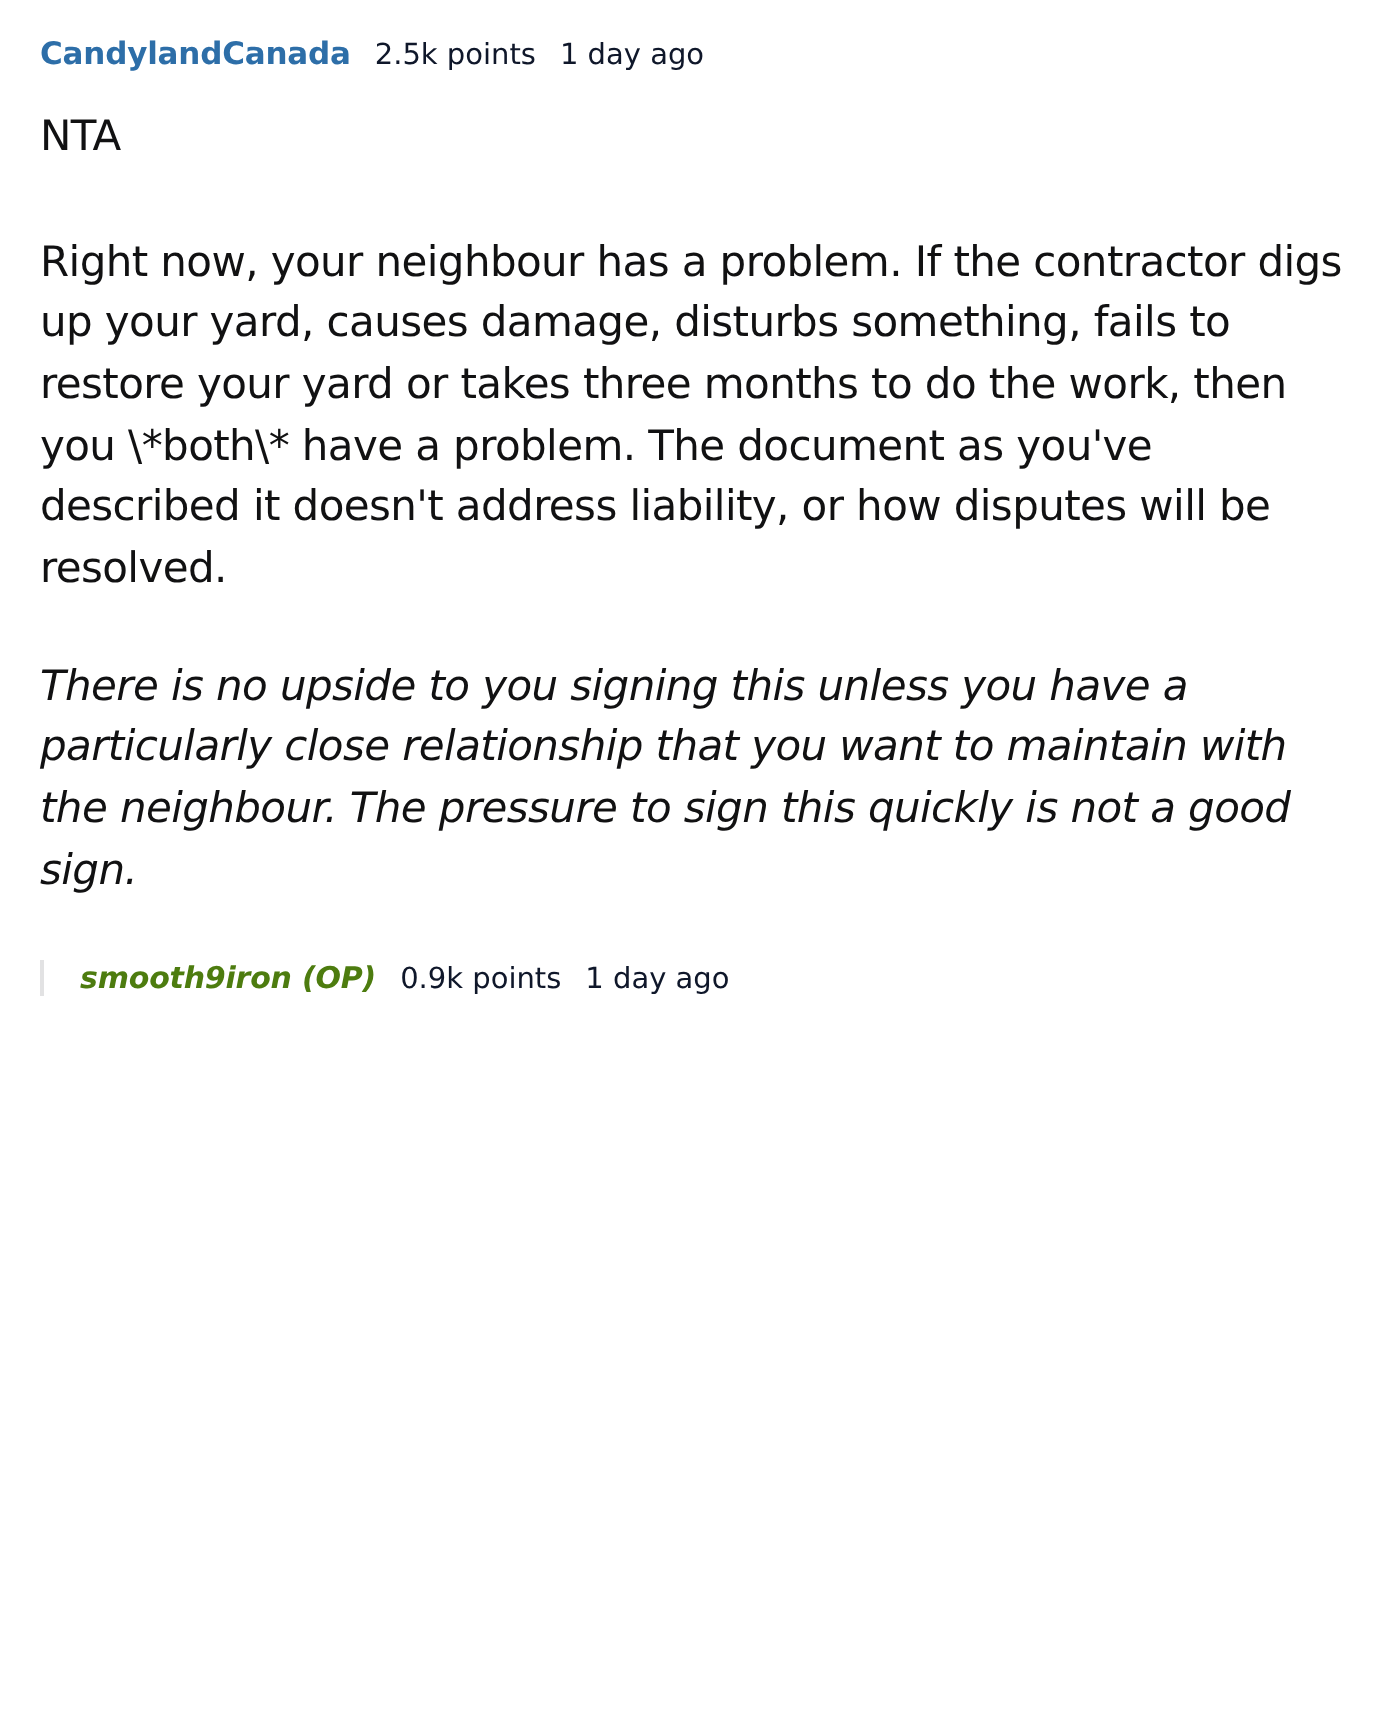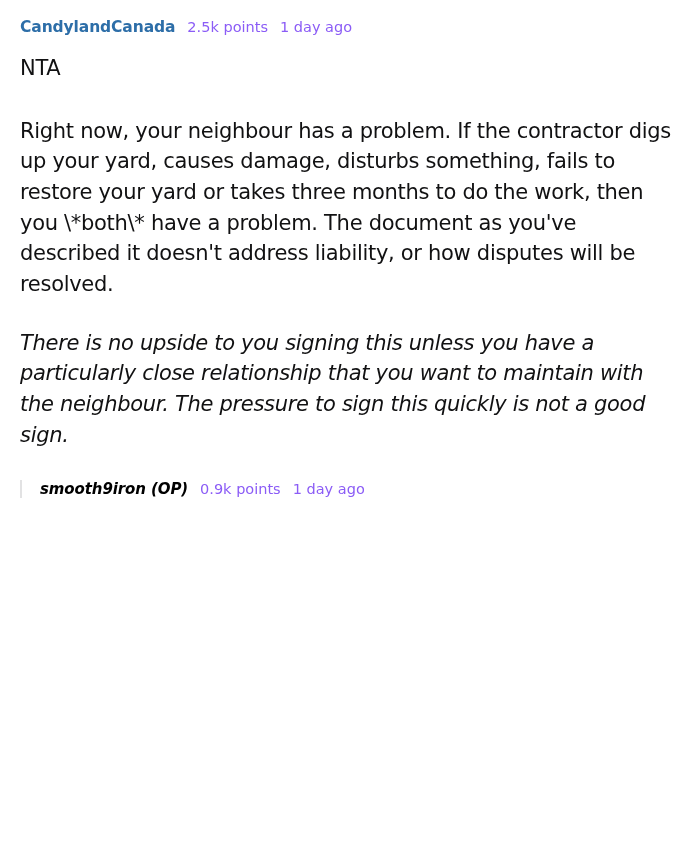--- a/index.html
+++ b/index.html
@@ -26,28 +26,28 @@
     white-space: nowrap;
     text-align: right;
   }
   .author {
     font-size: 15.5px;
     font-weight: bold;
     color: #2d6ea8;
     letter-spacing: -0.1px;
   }
   .author.op {
-    color: #000000;
+    color: #4d7c0f;
     font-style: italic;
     font-weight: bold;
     font-size: 15px;
   }
   .meta-dim {
     font-size: 14.5px;
-    color: #8b5cf6;
+    color: #0f172a;
   }
   .body-text {
     font-size: 21px;
     line-height: 1.46;
     color: #111112;
     font-family: "DejaVu Sans", sans-serif;
     letter-spacing: -0.3px;
   }
   .para {
     margin: 17px 0 28px 0;

